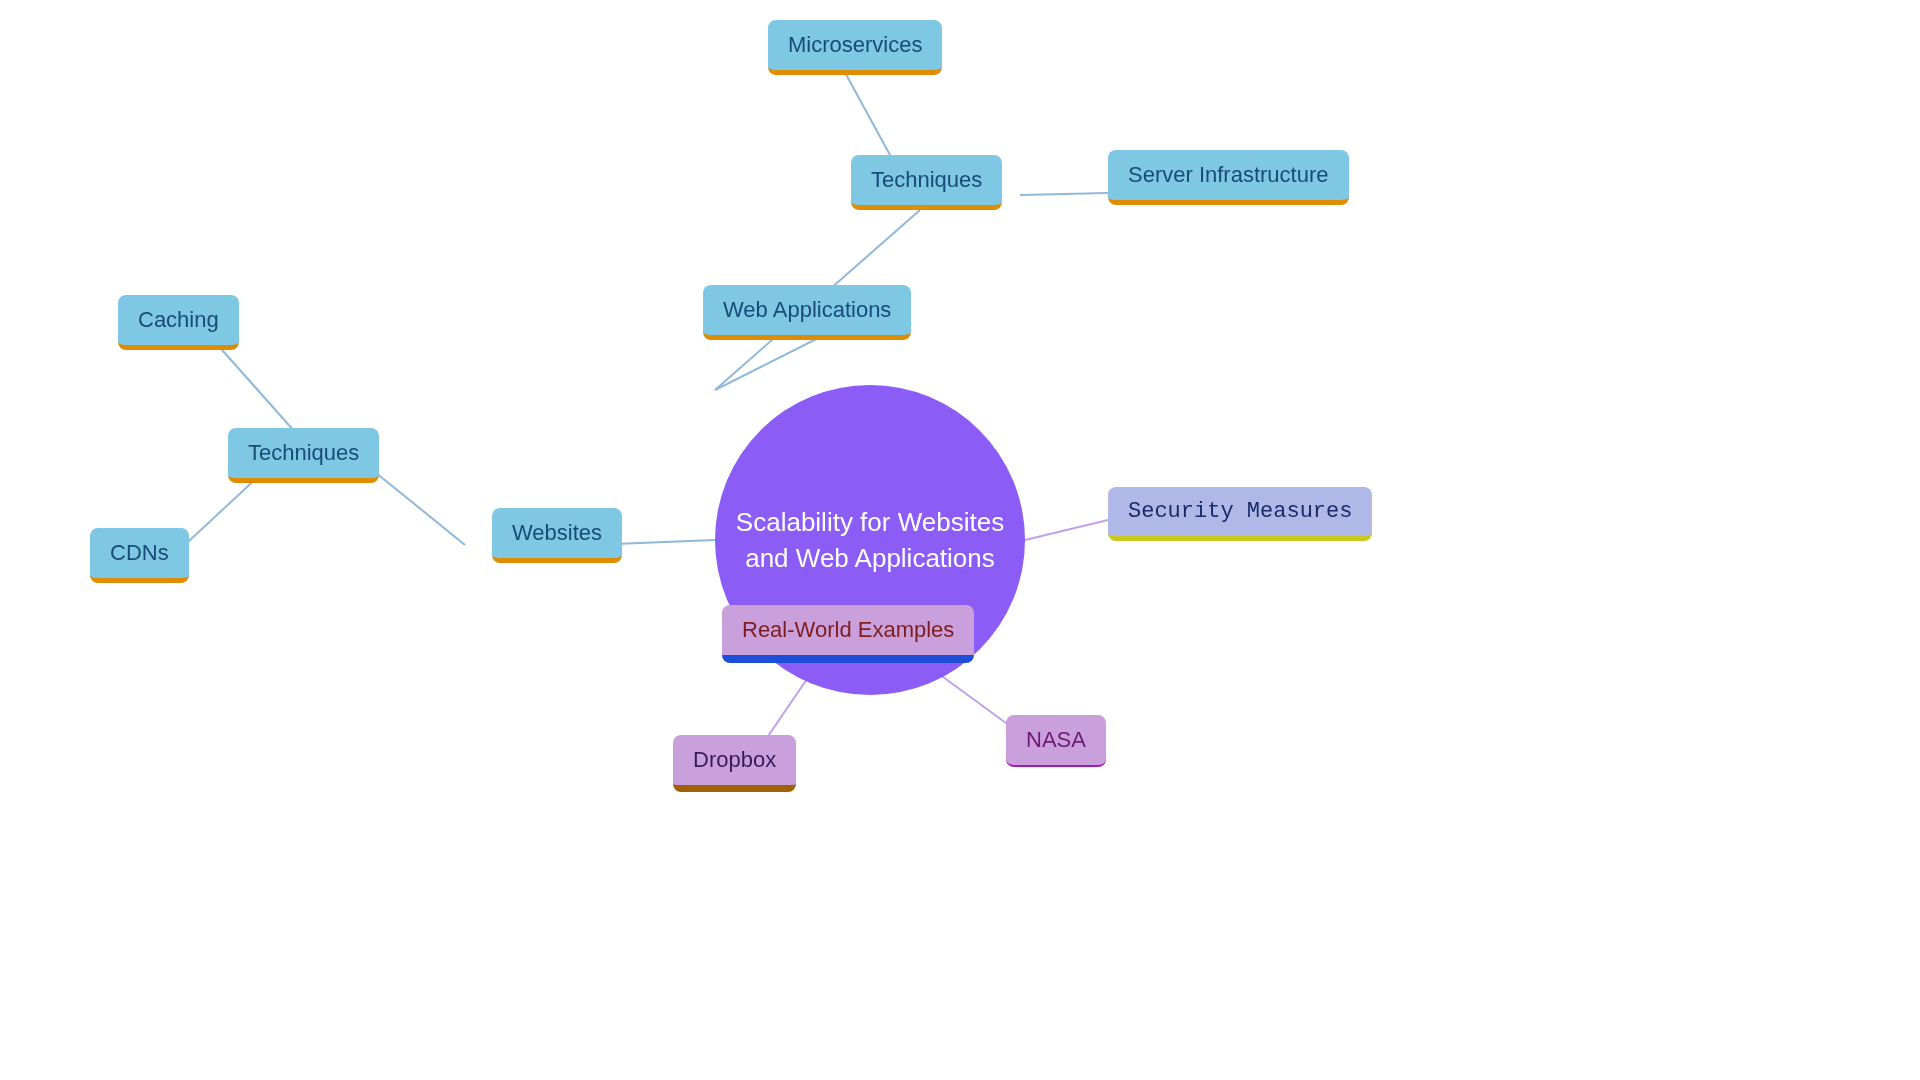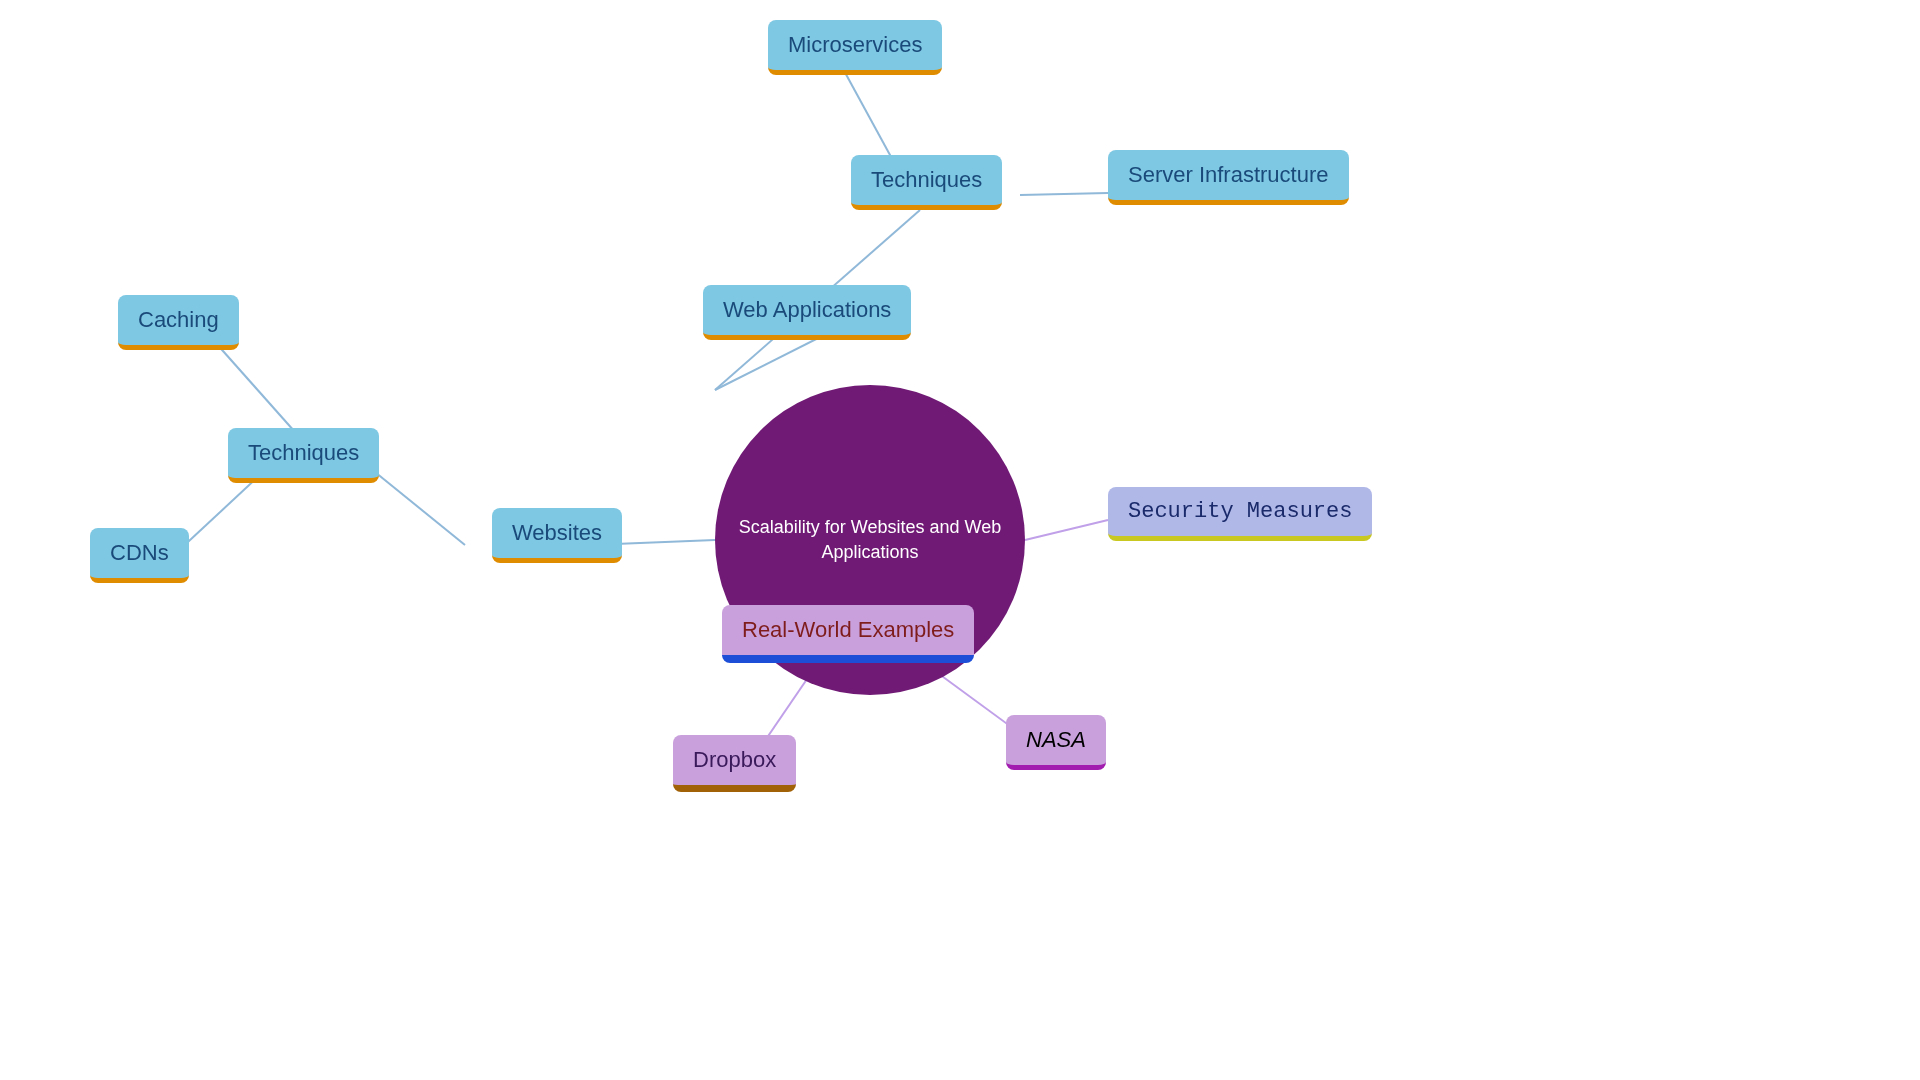--- a/index.html
+++ b/index.html
@@ -45,34 +45,33 @@
       color: #1a2a6a;
       border-bottom: 5px solid #c8c820;
     }
     .node-dropbox {
       background: #c9a0dc;
       color: #3a1a5a;
       border-bottom: 7px solid #a16207;
     }
     .node-nasa {
       background: #c9a0dc;
-      color: #000000;
-      border-bottom: 5px solid #a21caf;
-      font-style: italic;
+      color: #701a75;
+      border-bottom: 2px solid #a21caf;
     }
     .center-node {
       position: absolute;
       border-radius: 50%;
-      background: #701a75;
+      background: #8b5cf6;
       color: #ffffff;
       display: flex;
       align-items: center;
       justify-content: center;
       text-align: center;
-      font-size: 18px;
+      font-size: 26px;
       font-weight: 400;
       z-index: 1;
       width: 310px;
       height: 310px;
       line-height: 1.4;
     }
   </style>
 </head>
 <body>
 

